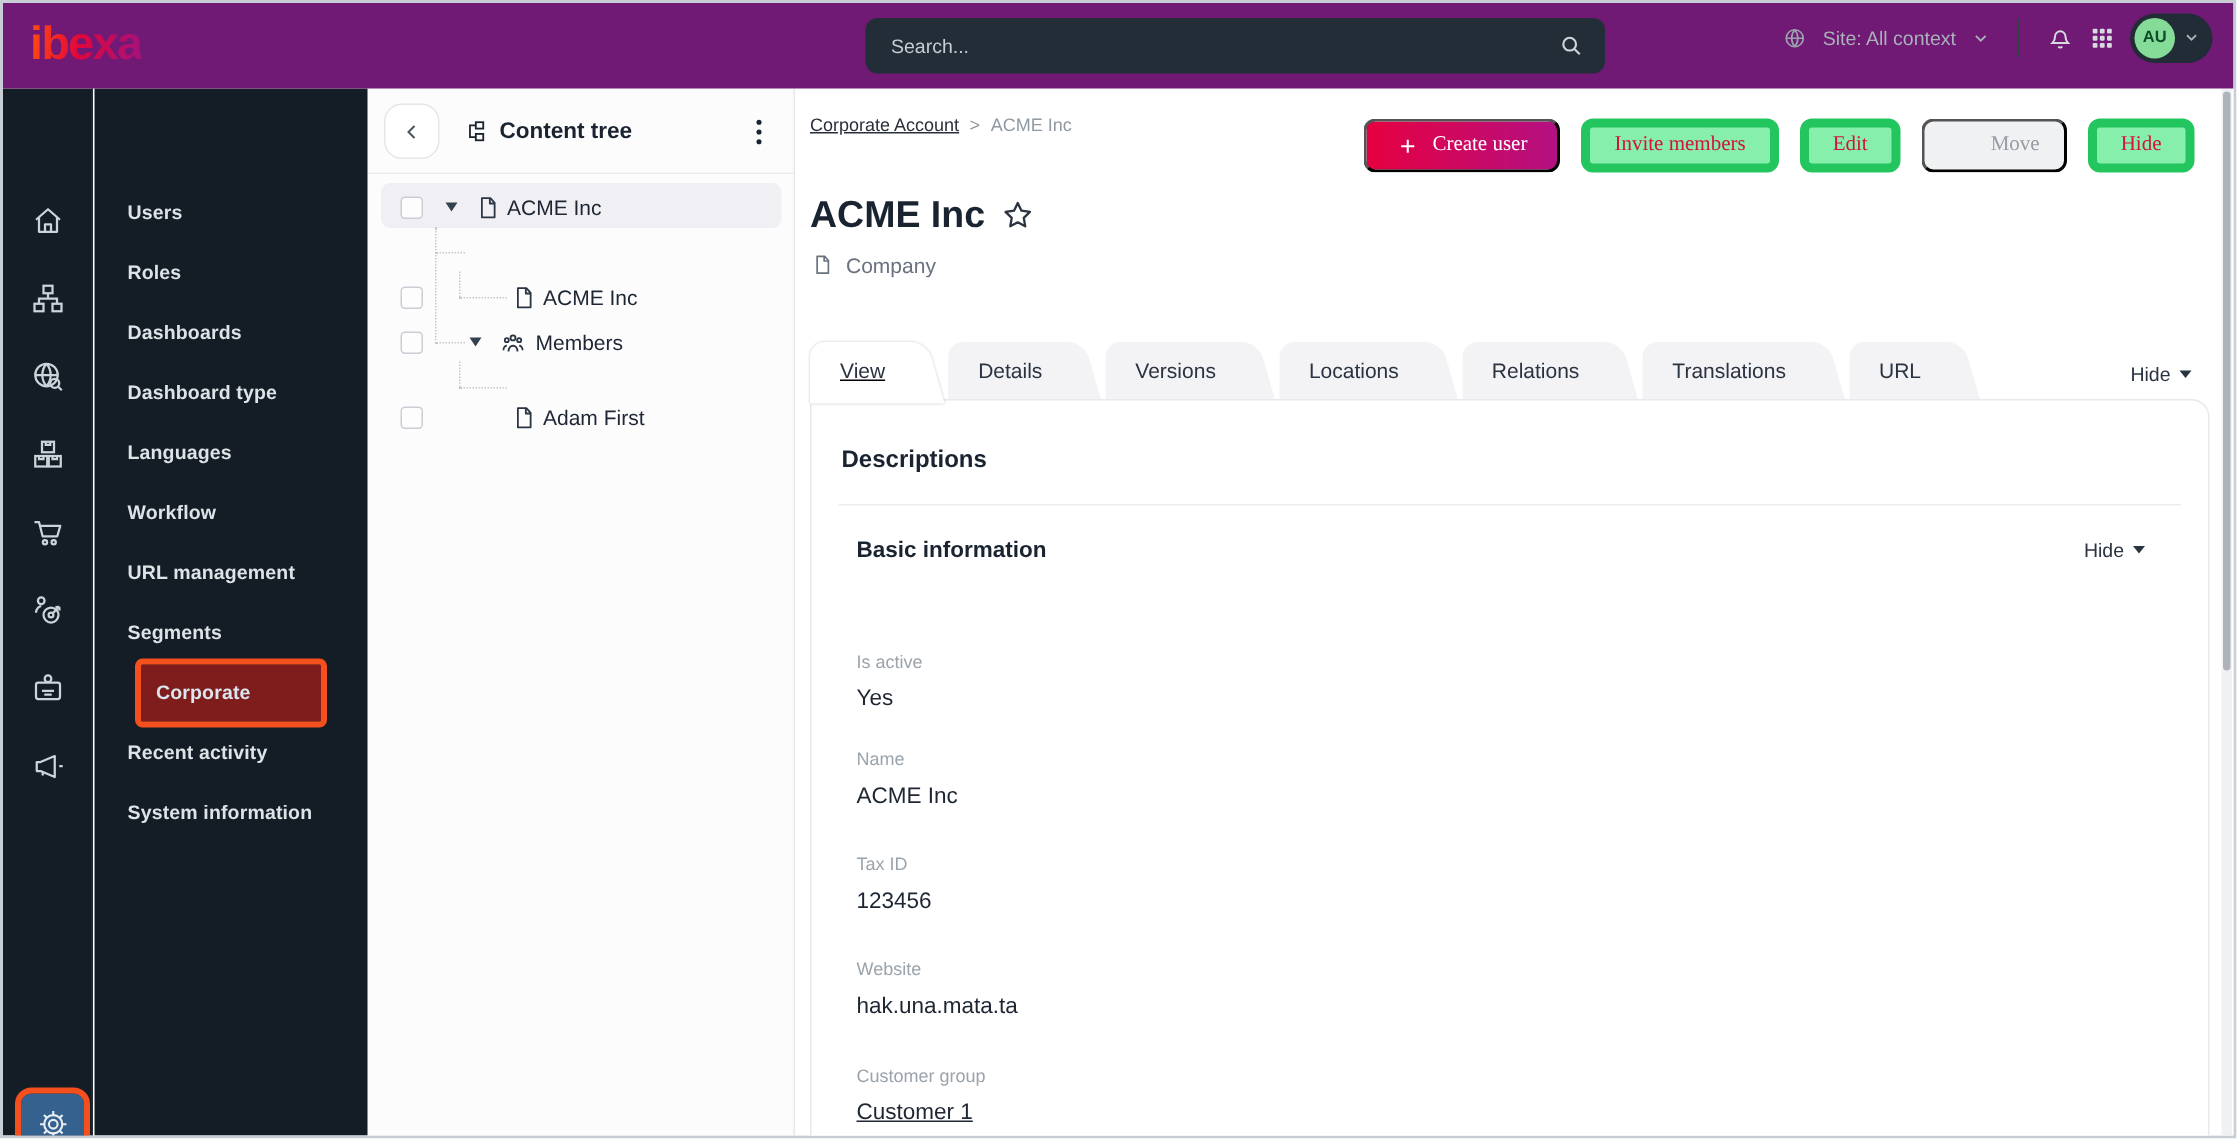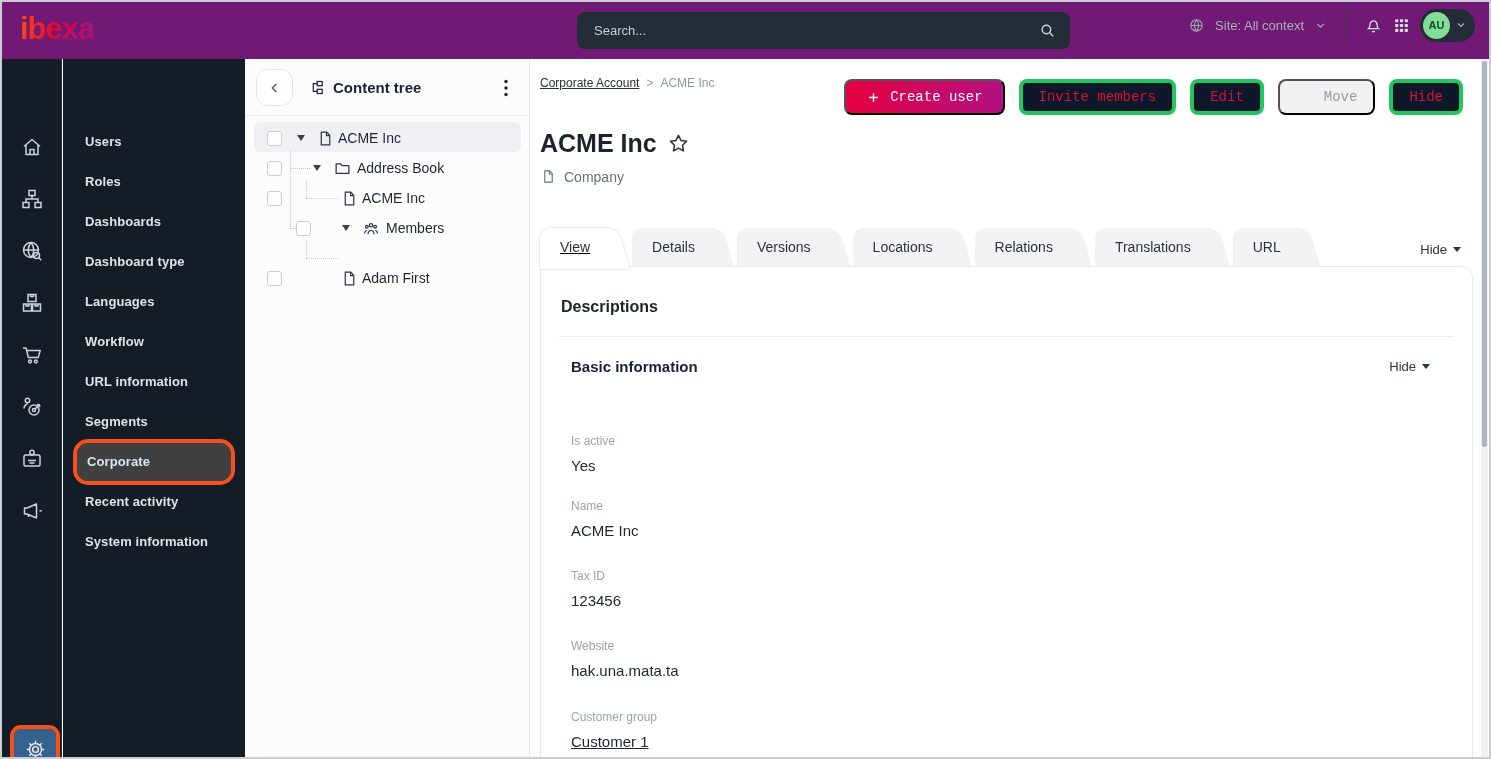--- a/index.html
+++ b/index.html
@@ -30,22 +30,22 @@
   .rail-icon { position:absolute; left:18px; width:24px; height:24px; color:#ccd3da; }
   .settings-annotated { position:absolute; left:12px; top:670px; width:42px; height:40px;
           background:#35618f; border-radius:7px; outline:4px solid #f4501e;
           display:flex; align-items:center; justify-content:center; color:#e8edf2; }
 
   
   .menu { position:absolute; left:61px; top:57px; bottom:0; width:182px; background:#141c26;
           padding-top:63px; z-index:9; }
   .menu-item { height:40px; line-height:40px; padding-left:22px; font-size:13px; font-weight:bold;
                color:#dee3e8; letter-spacing:.1px; cursor:pointer; }
-  .menu-item--active { margin:1px 14px; height:38px; line-height:38px; padding-left:10px;
-               background:#404040; outline:4px solid #f4501e; border-radius:11px; color:#dce6f0; }
+  .menu-item--active { margin:1px 31px; height:38px; line-height:38px; padding-left:10px;
+               background:#7f1d1d; outline:4px solid #f4501e; border-radius:1px; color:#dce6f0; }
 
   
   .tree-panel { position:absolute; left:243px; top:57px; bottom:0; width:285px; background:#fcfcfd;
                 border-right:1px solid #e4e7eb; z-index:8; }
   .collapse-btn { position:absolute; left:11px; top:10px; width:37px; height:37px; border:1px solid #e3e6ea;
                 border-radius:12px; background:#fff; display:flex; align-items:center; justify-content:center;
                 color:#4a5460; cursor:pointer; }
   .tree-title { position:absolute; left:63px; top:20px; display:flex; align-items:center; gap:8px;
                 font-size:15px; font-weight:bold; color:#1a2330; }
   .kebab { position:absolute; right:14px; top:19px; width:18px; height:20px; color:#1a2330; cursor:pointer; }
@@ -59,23 +59,23 @@
   .tree-ico { width:17px; height:17px; color:#2a3544; }
   .dotted-v { position:absolute; border-left:1px dotted #c2c8cf; width:0; }
   .dotted-h { position:absolute; border-top:1px dotted #c2c8cf; height:0; }
 
   
   .main { position:absolute; left:528px; top:57px; right:0; bottom:0; background:#fff; }
   .breadcrumb { position:absolute; left:10px; top:17px; font-size:12px; color:#9099a2; display:flex; gap:7px; }
   .breadcrumb .crumb-link { color:#28303a; text-decoration:underline; cursor:pointer; }
   .actions { position:absolute; right:26px; top:20px; display:flex; gap:14px; }
   .btn { height:36px; border-radius:8px; font-size:14px; display:flex; align-items:center;
-         justify-content:center; padding:0 16px; cursor:pointer; font-family:Liberation Mono, monospace; white-space:nowrap; }
+         justify-content:center; padding:0 16px; cursor:pointer; font-family:Liberation Serif, serif; white-space:nowrap; }
   .btn-primary { background:linear-gradient(90deg,#e60040,#b31082); color:#fff; gap:9px; padding:0 20px; }
-  .btn-outline { border:4px solid #22c55e; color:#d3123f; background:#0f172a; }
+  .btn-outline { border:6px solid #22c55e; color:#d3123f; background:#86efac; }
   .btn-disabled { background:#f0f1f3; color:#969ca4; cursor:default;padding-left:44px; }
   .page-title-row { position:absolute; left:10px; top:70px; display:flex; align-items:center; gap:10px; }
   .page-title { font-size:25px; font-weight:bold; color:#1a2430; }
   .type-row { position:absolute; left:11px; top:110px; display:flex; align-items:flex-start; gap:8px;
               font-size:14px; color:#69727e; }
 
   .tabs { position:absolute; left:10px; top:169px; height:38px; display:flex; gap:12px; z-index:4; }
   .tab { position:relative; height:38px; padding:0 30px 0 20px; cursor:pointer; }
   .tab-bg { position:absolute; top:0; bottom:0; left:0; right:16px; background:#f3f3f6; border-radius:10px 2px 0 0; }
   .tab-bg::after { content:""; position:absolute; top:0; bottom:0; right:-14px; width:26px; background:inherit;
@@ -240,21 +240,21 @@
 
   </nav>
 
   <nav class="menu">
     <div class="menu-item">Users</div>
     <div class="menu-item">Roles</div>
     <div class="menu-item">Dashboards</div>
     <div class="menu-item">Dashboard type</div>
     <div class="menu-item">Languages</div>
     <div class="menu-item">Workflow</div>
-    <div class="menu-item">URL information</div>
+    <div class="menu-item">URL management</div>
     <div class="menu-item">Segments</div>
     <div class="menu-item menu-item--active">Corporate</div>
     <div class="menu-item">Recent activity</div>
     <div class="menu-item">System information</div>
   </nav>
 
   <aside class="tree-panel">
     <div class="collapse-btn">
       <svg width="16" height="16" viewBox="0 0 24 24" fill="none" stroke="currentColor" stroke-width="2">
         <polyline points="14 6 8 12 14 18"></polyline>
@@ -292,43 +292,33 @@
       <span class="caret" style="position:absolute; left:52px;"></span>
       <span class="tree-ico" style="position:absolute; left:72px;">
         <svg width="17" height="17" viewBox="0 0 24 24" fill="none" stroke="currentColor" stroke-width="1.7" stroke-linejoin="round">
           <path d="M6 3h8l4 4.5V21H6z"></path>
             <path d="M13.5 3v5h4.5"></path>
         </svg>
       </span>
       <span style="position:absolute; left:93px;">ACME Inc</span>
     </div>
 
-    <div class="tree-row" style="left:0; right:0; top:94px;">
-      <span class="checkbox"></span>
-      <span class="caret" style="position:absolute; left:68px;"></span>
-      <span class="tree-ico" style="position:absolute; left:89px;">
-        <svg width="17" height="17" viewBox="0 0 24 24" fill="none" stroke="currentColor" stroke-width="1.7" stroke-linejoin="round">
-          <path d="M3 5.5h6.5l2 2.5H21v11H3z"></path>
-        </svg>
-      </span>
-      <span style="position:absolute; left:112px;">Address Book</span>
-    </div>
 
     <div class="tree-row" style="left:0; right:0; top:124px;">
       <span class="checkbox"></span>
       <span class="tree-ico" style="position:absolute; left:96px;">
         <svg width="17" height="17" viewBox="0 0 24 24" fill="none" stroke="currentColor" stroke-width="1.7" stroke-linejoin="round">
           <path d="M6 3h8l4 4.5V21H6z"></path>
             <path d="M13.5 3v5h4.5"></path>
         </svg>
       </span>
       <span style="position:absolute; left:117px;">ACME Inc</span>
     </div>
 
-    <div class="tree-row" style="left:0; right:0; top:154px;margin-left:29px;">
+    <div class="tree-row" style="left:0; right:0; top:154px;">
       <span class="checkbox"></span>
       <span class="caret" style="position:absolute; left:68px;"></span>
       <span class="tree-ico" style="position:absolute; left:88px;">
         <svg width="18" height="18" viewBox="0 0 24 24" fill="none" stroke="currentColor" stroke-width="1.6">
           <circle cx="12" cy="7" r="2.2"></circle>
             <circle cx="6.5" cy="9" r="1.8"></circle>
             <circle cx="17.5" cy="9" r="1.8"></circle>
           <path d="M8 19c0-3.2 2-5 4-5s4 1.8 4 5M3.5 18c0-2.6 1.6-4 3-4M20.5 18c0-2.6-1.6-4-3-4"></path>
         </svg>
       </span>

